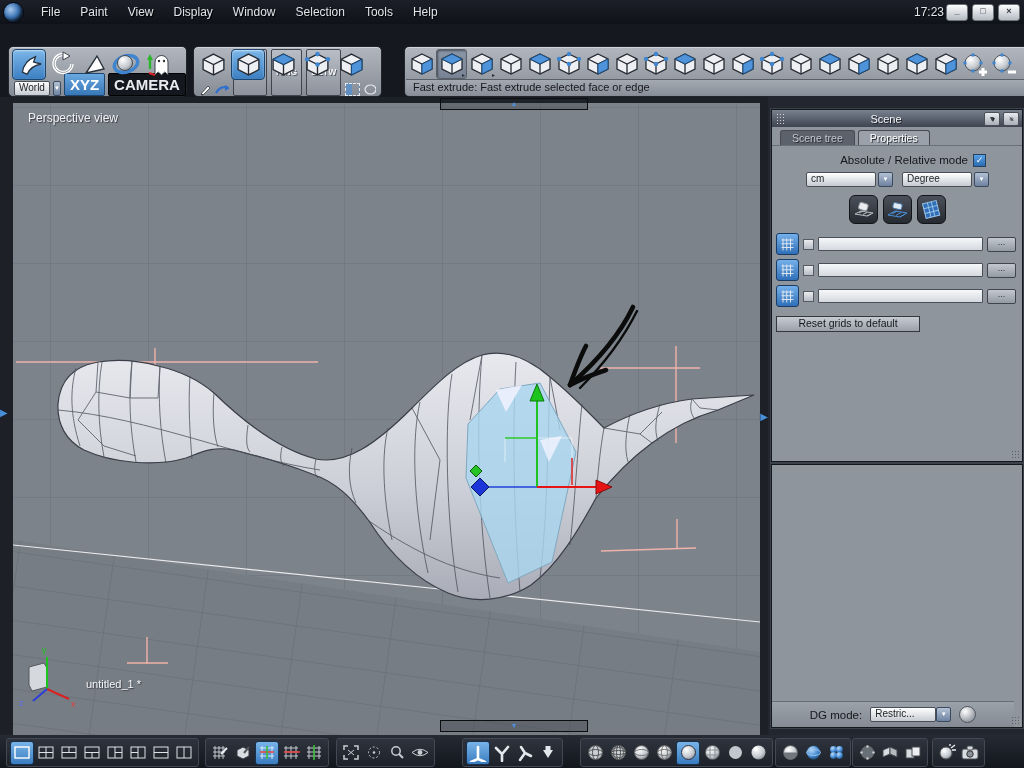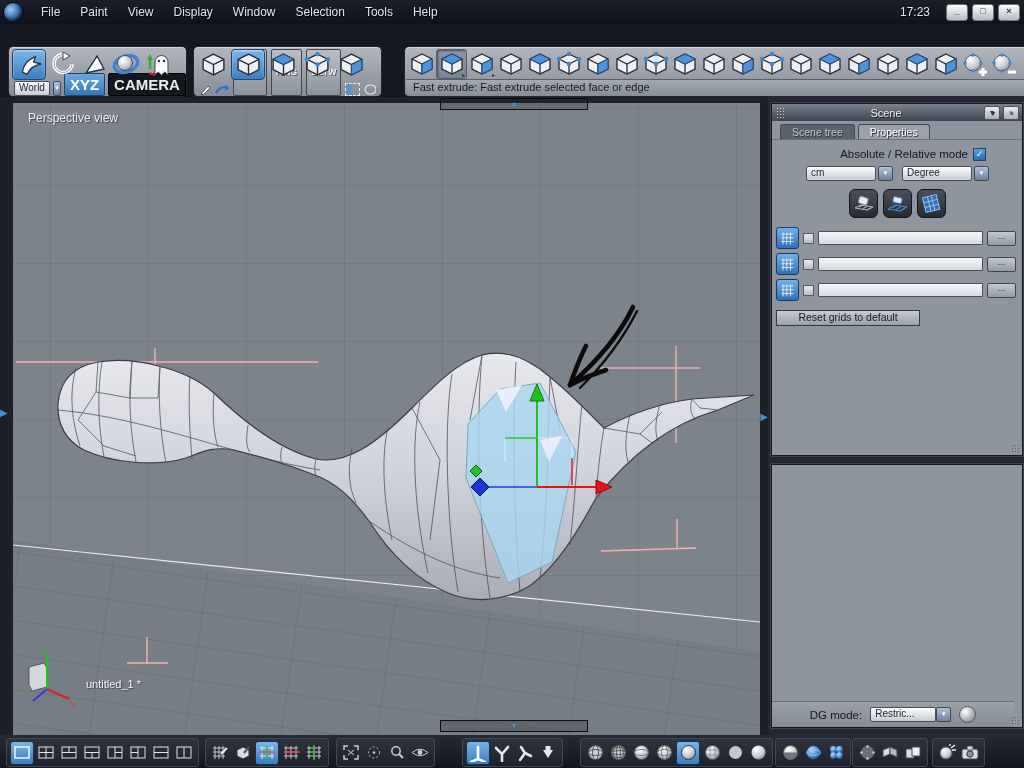--- a/index.html
+++ b/index.html
@@ -3,21 +3,21 @@
 <meta charset="utf-8">
 <style>
   html,body{margin:0;padding:0;background:#000}
   .app{position:relative;width:1024px;height:768px;background:#15181f;font-family:"Liberation Sans",sans-serif;overflow:hidden;-webkit-user-select:none;user-select:none}
 
   
   .menubar{position:absolute;left:0;top:0;width:100%;height:24px;background:linear-gradient(#1c1f27,#0f1219);display:flex;align-items:center;color:#e2e5ea;font-size:12px}
   .logo{width:19px;height:19px;border-radius:50%;margin:0 7px 0 3px;background:radial-gradient(circle at 35% 35%,#a6c9ec 0%,#3c74b4 45%,#0c1a2e 100%);border:1px solid #05080e;box-shadow:inset -2px -2px 3px rgba(0,0,0,.65)}
   .menu-item{padding:0 10px;line-height:24px;text-shadow:1px 1px 0 #000}
   .mb-spacer{flex:1}
-  .clock{margin-right:16px;text-shadow:1px 1px 0 #000}
+  .clock{margin-right:2px;text-shadow:1px 1px 0 #000}
   .winbtn{width:20px;height:15px;margin-right:4px;background:linear-gradient(#fdfdfe,#b5bbc4);border:1px solid #6d737b;border-radius:3px;color:#363b43;font-size:9px;line-height:13px;text-align:center;font-weight:bold}
 
   
   .tabrow{position:absolute;left:388px;top:28px;height:18px;display:flex;gap:2px}
   .tab{background:#3d424b;border:1px solid #61676f;border-bottom:none;border-radius:4px 4px 0 0;color:#9ba2ac;font-size:11px;padding:2px 10px 0;text-shadow:1px 1px 0 #16181d;white-space:nowrap}
   .tab.active{background:#7e858f;color:#f3f5f7}
 
   
   .tgroup{position:absolute;top:46px;height:49px;background:linear-gradient(#b2b7bf,#868c95);border:1px solid #22252b;border-radius:5px;box-shadow:inset 0 1px 0 rgba(255,255,255,.4)}
   #grp-select{left:8px;width:177px}
@@ -46,21 +46,21 @@
   .collapse{position:absolute;left:440px;width:146px;height:10px;border:1px solid #0b0d11;color:#4a90d9;font-size:7px;line-height:9px;text-align:center;background:rgba(30,34,42,.25)}
   .collapse.top{top:1px}
   .collapse.bot{bottom:3px}
   .edgemark{position:absolute;color:#4a90d9;font-size:10px;text-shadow:0 0 1px #000}
   .edgemark.left{left:0;top:310px}
   .edgemark.right{right:0;top:314px}
 
   
   .dock{position:absolute;left:768px;top:97px;width:256px;height:638px;background:#23262e}
   .panel{position:absolute;left:3px;width:250px;background:#8f959d;border:1px solid #14171c;box-shadow:0 0 0 1px #3c424b}
-  #panel-scene{top:6px;height:351px}
+  #panel-scene{top:12px;height:351px}
   #panel-dg{top:367px;height:262px}
   .ptitle{height:17px;background:linear-gradient(#79828f,#3e4450);display:flex;align-items:center;color:#f3f5f8;font-size:11px;text-shadow:1px 1px 0 #20242b}
   .dragdots{width:8px;height:12px;margin:0 4px;background-image:radial-gradient(circle,#d2d6dc 35%,rgba(0,0,0,0) 40%);background-size:3px 3px}
   .ptitle .t{flex:1;text-align:center}
   .pbtn{width:14px;height:12px;margin-right:3px;background:linear-gradient(#e9ebee,#a9afb8);border:1px solid #4a4f58;border-radius:2px;color:#3c4148;font-size:7px;line-height:11px;text-align:center}
   .ptabs{display:flex;gap:3px;padding:3px 0 0 8px;border-bottom:1px solid #6a7078;height:15px}
   .ptab{background:#5c626c;color:#c2c8d0;border:1px solid #454a53;border-bottom:none;border-radius:3px 3px 0 0;font-size:10.5px;padding:1px 11px;text-shadow:1px 1px 0 #2a2e35}
   .ptab.active{background:#9ba1aa;color:#fff}
   .absrel{display:flex;justify-content:flex-end;gap:5px;margin:8px 36px 0 0;font-size:11.5px;color:#14171c}
   .cbx{width:11px;height:11px;border:1px solid #26415e;background:linear-gradient(#56a0e6,#2d6cb2);color:#fff;font-size:9px;line-height:10px;text-align:center}

